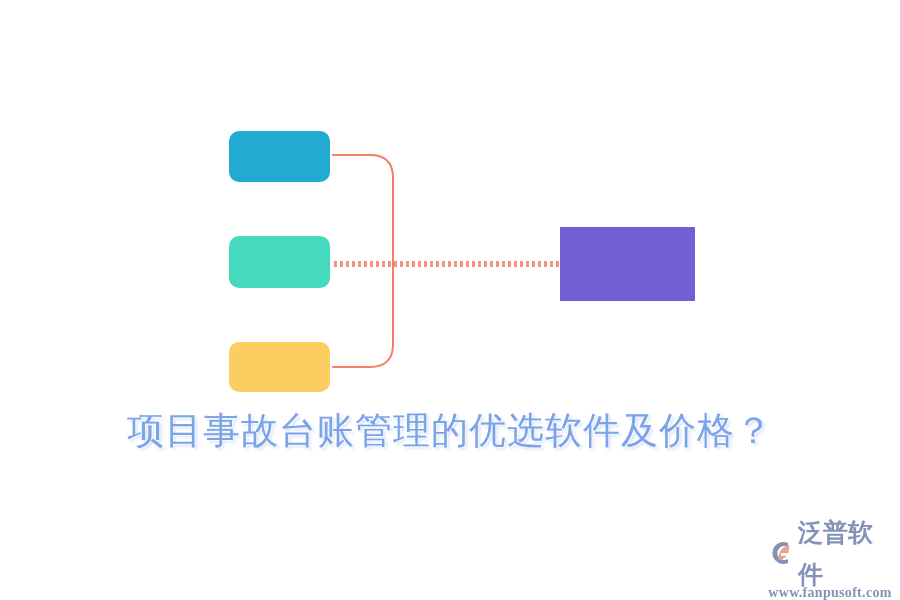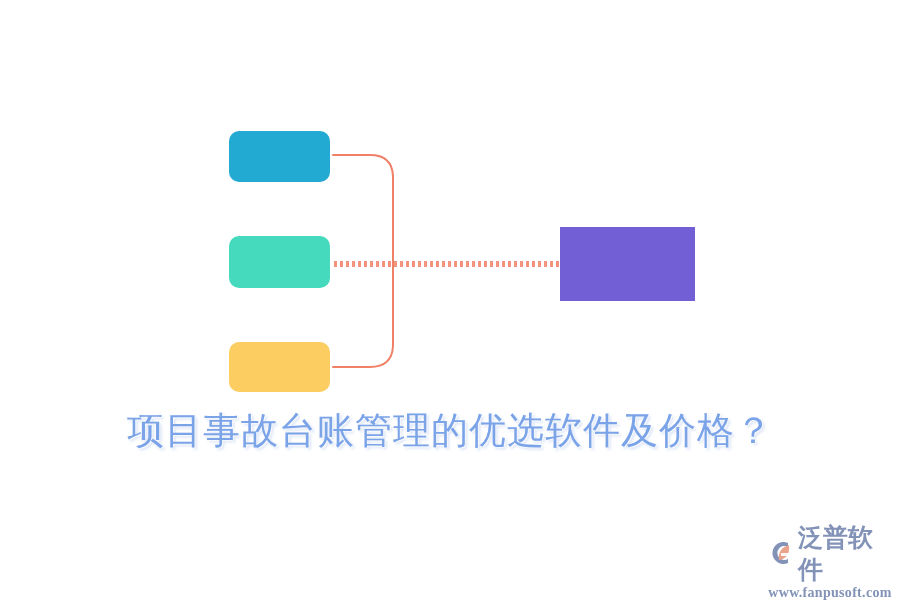--- a/index.html
+++ b/index.html
@@ -76,21 +76,21 @@
     width: 30px;
     height: 30px;
     flex: 0 0 30px;
     margin-right: 2px;
   }
   .logo-text {
     font-family: "Liberation Sans", sans-serif;
     font-size: 25px;
     font-weight: bold;
     color: #8393B8;
-    line-height: 32px;
+    line-height: 42px;
     letter-spacing: 0px;
   }
   .logo-url {
     font-family: "Liberation Serif", "DejaVu Serif", serif;
     font-size: 14px;
     font-weight: bold;
     color: #8393B8;
     letter-spacing: 0.3px;
     margin-top: 16px;
     text-align: center;

